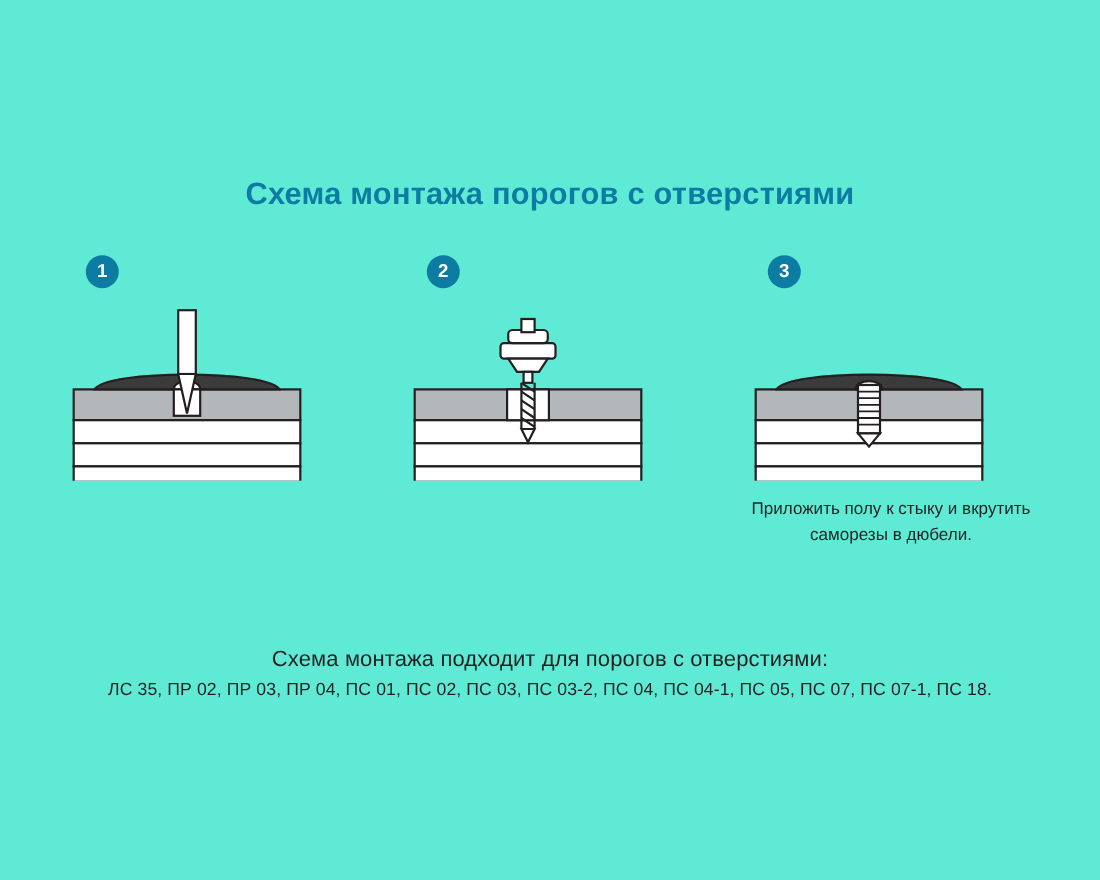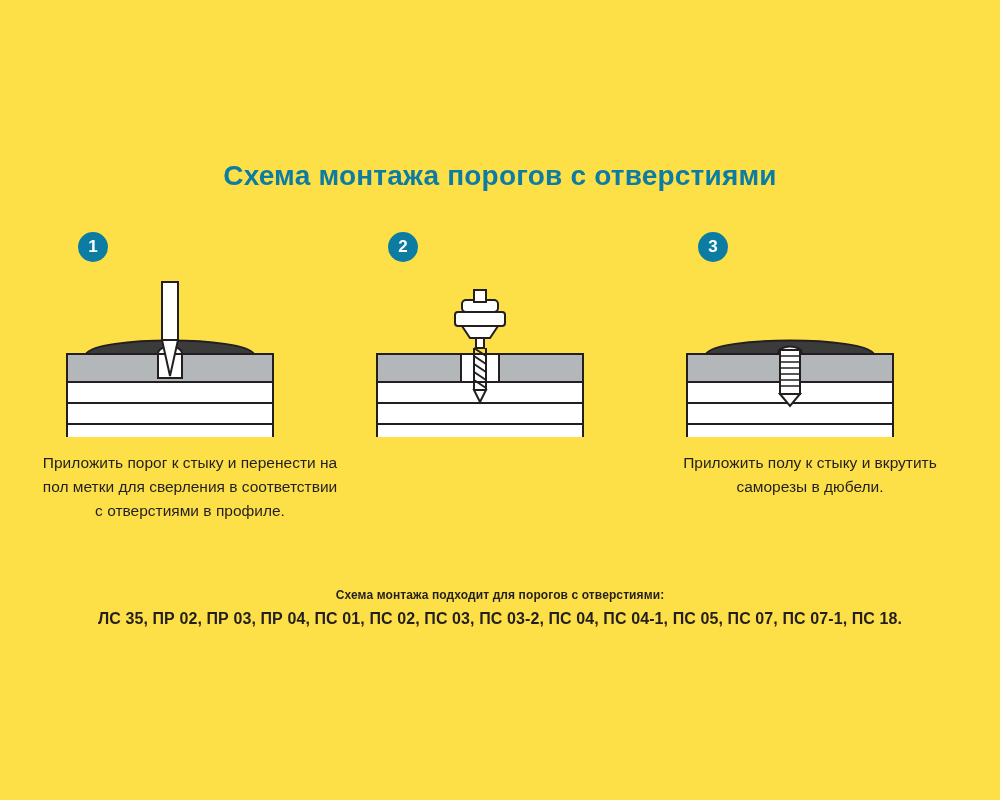--- a/index.html
+++ b/index.html
@@ -11,21 +11,21 @@
     width: 1000px;
     height: 800px;
     font-family: "Liberation Sans", sans-serif;
     color: #1a1a1a;
     overflow: hidden;
   }
   .page {
     position: relative;
     width: 1000px;
     height: 800px;
-    background: #fde047;
+    background: #5eead4;
   }
   .title {
     position: absolute;
     top: 160px;
     left: 0;
     width: 1000px;
     text-align: center;
     font-size: 28px;
     font-weight: bold;
     color: #0d7ca3;
@@ -69,29 +69,29 @@
     color: #231f20;
   }
   .footer {
     position: absolute;
     top: 588px;
     left: 0;
     width: 1000px;
     text-align: center;
   }
   .footer .f1 {
-    font-size: 12px;
-    font-weight: bold;
+    font-size: 20px;
+    font-weight: normal;
     color: #231f20;
     letter-spacing: 0.1px;
   }
   .footer .f2 {
     margin-top: 8px;
     font-size: 16px;
-    font-weight: bold;
+    font-weight: normal;
     color: #231f20;
     letter-spacing: 0.1px;
   }
 </style>
 </head>
 <body>
 
 <div class="page">
 
   <div class="title">Схема монтажа порогов с отверстиями</div>
@@ -114,21 +114,20 @@
           </g>
           <g>
             <rect x="118" y="82" width="24" height="24" fill="#ffffff" stroke="#231f20" stroke-width="2"></rect>
           </g>
           <g>
             <rect x="122" y="10" width="16" height="58" fill="#ffffff" stroke="#231f20" stroke-width="2"></rect>
             <path d="M122 68 L130 104 L138 68 Z" fill="#ffffff" stroke="#231f20" stroke-width="2"></path>
           </g>
         </svg>
       </div>
-      <div class="caption">Приложить порог к стыку и перенести на пол метки для сверления в соответствии с отверстиями в профиле.</div>
     </div>
 
     <div class="step">
       <div class="badge">2</div>
       <div class="art">
         <svg width="300" height="165" viewBox="0 0 300 165" xmlns="http://www.w3.org/2000/svg">
           <g>
             <rect x="27" y="82" width="206" height="28" fill="#b4b7ba" stroke="#231f20" stroke-width="2"></rect>
             <rect x="27" y="110" width="206" height="21" fill="#ffffff" stroke="#231f20" stroke-width="2"></rect>
             <rect x="27" y="131" width="206" height="21" fill="#ffffff" stroke="#231f20" stroke-width="2"></rect>

